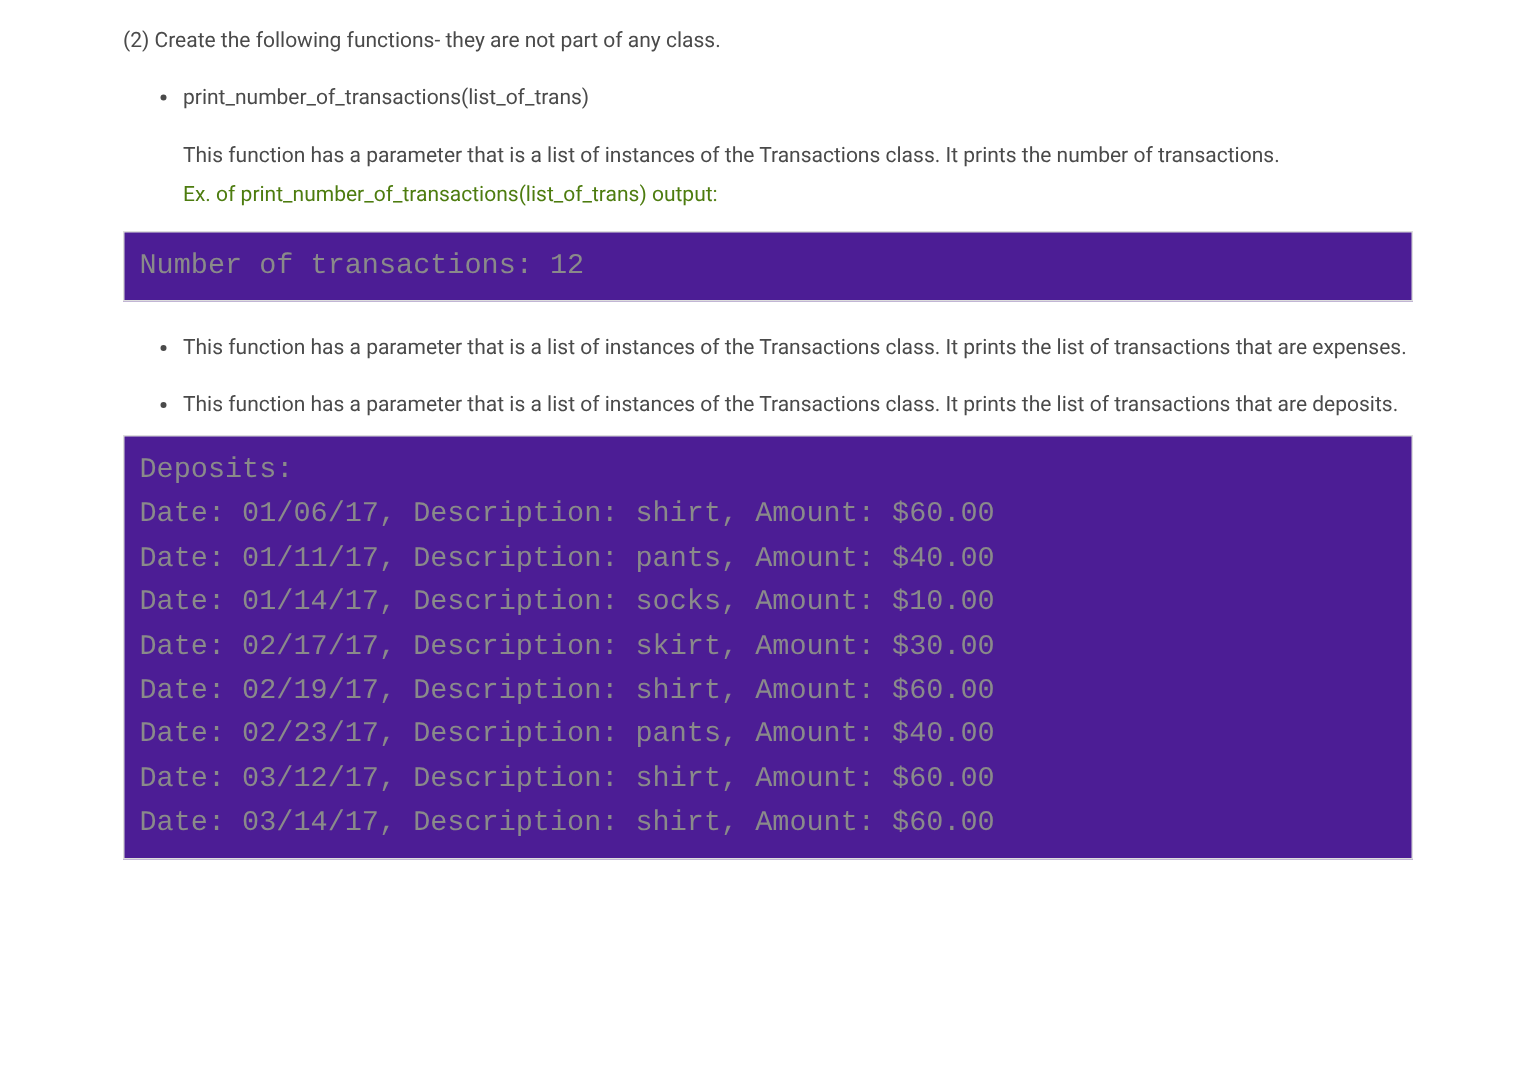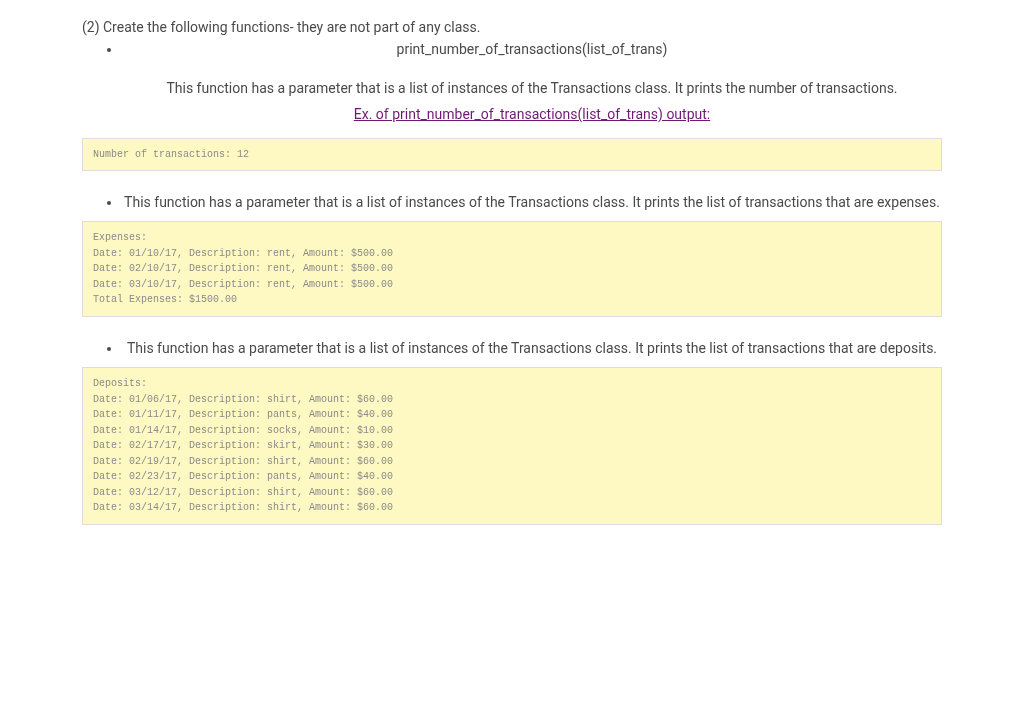--- a/index.html
+++ b/index.html
@@ -13,52 +13,51 @@
       background: #ffffff;
       margin: 0;
       padding: 0;
     }
     .container {
       max-width: 960px;
       margin: 0 auto;
       padding: 16px 50px;
     }
     .intro {
+      margin-bottom: 16px;
       color: #4a4a4a;
     }
     ul.func-list {
       list-style: disc;
       padding-left: 40px;
       margin: 0;
     }
     ul.func-list > li {
       margin-bottom: 8px;
-      text-align: center;
     }
     .func-name {
       color: #4a4a4a;
       margin-bottom: 16px;
     }
     .func-desc {
       margin-top: 16px;
       margin-bottom: 4px;
       color: #4a4a4a;
     }
     .func-ex {
       margin-bottom: 12px;
-      color: #701a75;
-      text-decoration: underline;
+      color: #4d7c0f;
     }
     pre.code-block {
-      background: #fef9c3;
+      background: #4c1d95;
       border: 1px solid #dddddd;
       padding: 8px 10px;
       margin: 0 0 20px 0;
       font-family: "Courier New", Courier, monospace;
-      font-size: 10px;
+      font-size: 19px;
       line-height: 1.55;
       color: #8a8a8a;
       white-space: pre;
       overflow: hidden;
     }
   </style>
 </head>
 <body>
 
 <div class="container">
@@ -74,25 +73,20 @@
   </ul>
 
   <pre class="code-block">Number of transactions: 12</pre>
 
   <ul class="func-list">
     <li>
       <div class="func-desc">This function has a parameter that is a list of instances of the Transactions class. It prints the list of transactions that are expenses.</div>
     </li>
   </ul>
 
-  <pre class="code-block">Expenses:
-Date: 01/10/17, Description: rent, Amount: $500.00
-Date: 02/10/17, Description: rent, Amount: $500.00
-Date: 03/10/17, Description: rent, Amount: $500.00
-Total Expenses: $1500.00</pre>
 
   <ul class="func-list">
     <li>
       <div class="func-desc">This function has a parameter that is a list of instances of the Transactions class. It prints the list of transactions that are deposits.</div>
     </li>
   </ul>
 
   <pre class="code-block">Deposits:
 Date: 01/06/17, Description: shirt, Amount: $60.00
 Date: 01/11/17, Description: pants, Amount: $40.00

